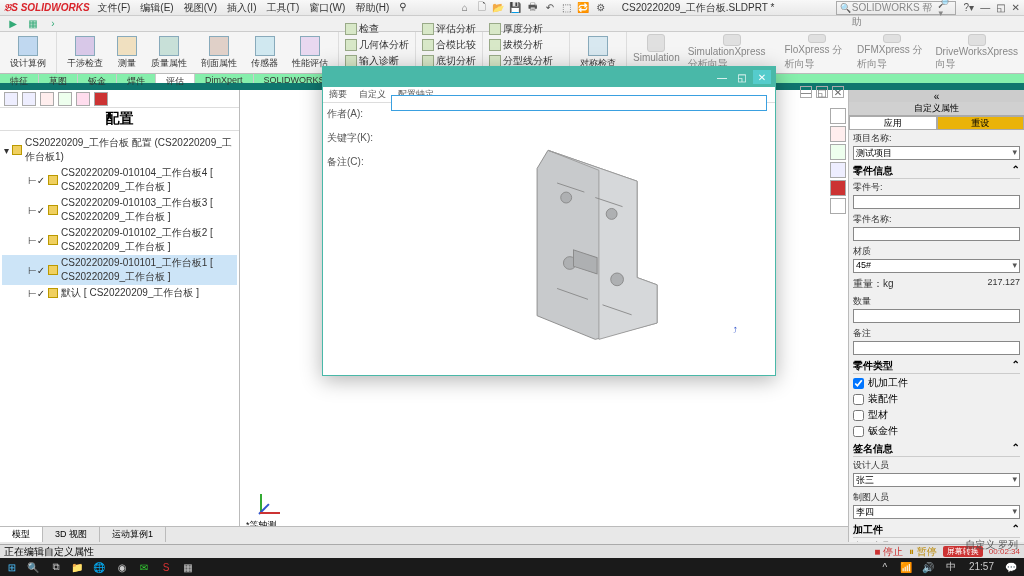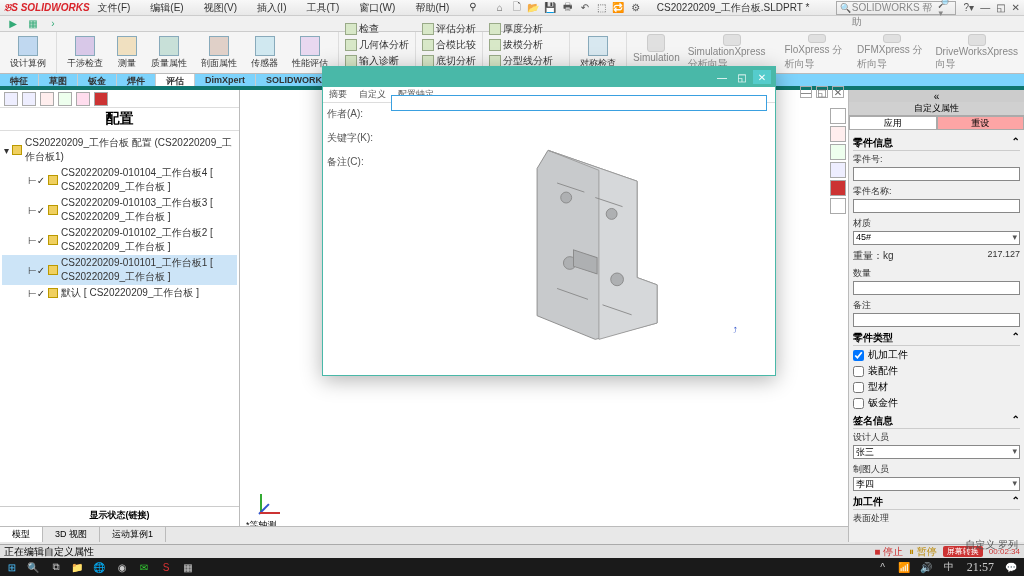--- a/index.html
+++ b/index.html
@@ -1,21 +1,21 @@
 <!DOCTYPE html>
 <html><head>
 <meta charset="utf-8">
 <style>
 * { margin:0; padding:0; box-sizing:border-box; font-family:"Microsoft YaHei","SimSun",Arial,sans-serif; font-size:10px; }
 body { width:1024px; height:576px; background:#e8e8e8; overflow:hidden; position:relative; }
 
 
 .titlebar { height:16px; background:linear-gradient(#f8f8f8,#e8e8e8); display:flex; align-items:center; padding:0 4px; border-bottom:1px solid #ccc; }
 .sw-logo { color:#d9232a; font-weight:bold; font-size:10px; margin-right:8px; font-style:italic; }
-.menu { display:flex; gap:20px; color:#333; }
+.menu { display:flex; gap:10px; color:#333; }
 .menu span { cursor:default; }
 .tb-center { flex:1; display:flex; justify-content:center; gap:4px; align-items:center; }
 .tb-icons { display:flex; gap:3px; align-items:center; }
 .tb-ico { width:14px; height:14px; display:inline-flex; align-items:center; justify-content:center; color:#555; }
 .doc-title { margin:0 10px; color:#333; }
 .search-box { border:1px solid #aaa; padding:0 4px; font-size:9px; color:#888; width:120px; height:14px; display:flex; align-items:center; }
 .win-btns { display:flex; gap:6px; margin-left:8px; color:#555; }
 
 
 .toolrow { height:16px; background:#f0f0f0; display:flex; align-items:center; padding:0 6px; gap:6px; border-bottom:1px solid #ccc; }
@@ -28,21 +28,21 @@
 .rb-big .ico { width:20px; height:20px; background:#c0d8f0; border:1px solid #8ab; }
 .rb-big .lbl { font-size:9px; color:#333; white-space:nowrap; }
 .rb-row { display:flex; gap:6px; align-items:center; }
 .rb-small { display:flex; align-items:center; gap:2px; font-size:9px; color:#333; white-space:nowrap; }
 .rb-small .ico { width:12px; height:12px; background:#d8e8c8; border:1px solid #9a8; }
 .rb-eval { display:flex; gap:8px; padding:2px 6px; }
 .rb-eval-btn { display:flex; flex-direction:column; align-items:center; font-size:8px; color:#888; }
 .rb-eval-btn .ico { width:18px; height:18px; background:#e0e0e0; border:1px solid #ccc; border-radius:3px; }
 
 
-.tabs { height:16px; background:#7dd3fc; display:flex; border-bottom:4px solid #0f766e;font-weight:bold; }
+.tabs { height:16px; background:#86efac; display:flex; border-bottom:7px solid #0f766e; }
 .tab { padding:1px 10px; font-size:9px; color:#333; border-right:1px solid #ccc; cursor:default; }
 .tab.active { background:#fff; }
 
 
 .main { display:flex; height:452px; }
 .left { width:240px; background:#fff; border-right:1px solid #bbb; display:flex; flex-direction:column; }
 .left-icons { height:18px; display:flex; gap:4px; padding:2px 4px; border-bottom:1px solid #ddd; align-items:center; }
 .li-ico { width:14px; height:14px; border:1px solid #aaa; background:#eef; }
 .left-header { text-align:center; font-size:14px; padding:2px; border-bottom:1px solid #ddd; font-weight:bold; }
 .tree { flex:1; padding:4px 2px; overflow:hidden; }
@@ -78,21 +78,21 @@
 .plate { position:absolute; left:100px; top:40px; width:150px; height:200px; }
 .plate svg { width:100%; height:100%; }
 .mini-triad { position:absolute; right:38px; bottom:22px; font-size:8px; color:#35c; }
 
 
 .right { width:176px; background:#f0f0f0; border-left:1px solid #bbb; display:flex; flex-direction:column; }
 .right-icons { position:absolute; right:176px; top:108px; width:18px; display:flex; flex-direction:column; gap:2px; }
 .ri-ico { width:16px; height:16px; background:#fff; border:1px solid #aaa; }
 .rtitle { height:14px; background:#d0d0d0; text-align:center; font-size:9px; display:flex; align-items:center; justify-content:center; border-bottom:1px solid #aaa; }
 .rtabs { display:flex; height:14px; }
-.rtab { flex:1; text-align:center; font-size:9px; border:1px solid #aaa; background:#fca5a5; }
+.rtab { flex:1; text-align:center; font-size:9px; border:1px solid #aaa; background:#eab308; }
 .rtab.active { background:#fff; }
 .rbody { flex:1; overflow-y:auto; padding:2px 4px; }
 .rfield { margin-bottom:4px; }
 .rfield .lbl { font-size:9px; color:#333; margin-bottom:1px; display:block; }
 .rfield .inp { width:100%; height:14px; border:1px solid #888; background:#fff; font-size:9px; padding:0 2px; }
 .rfield .sel::after { content:"▾"; float:right; color:#555; }
 .rsection { font-size:9px; font-weight:bold; margin:4px 0 2px; display:flex; justify-content:space-between; border-bottom:1px solid #ccc; }
 .rchk { display:flex; align-items:center; gap:4px; font-size:9px; margin:2px 0; }
 .rchk input { width:11px; height:11px; }
 .rvalue { float:right; font-size:9px; color:#333; }
@@ -103,21 +103,21 @@
 .mdi-close { position:absolute; right:180px; top:86px; display:flex; gap:4px; font-size:9px; color:#666; }
 .mdi-close span { width:12px; height:12px; border:1px solid #aaa; display:inline-flex; align-items:center; justify-content:center; }
 .dlg-toolbar-icons { position:absolute; left:454px; top:84px; display:flex; gap:4px; }
 .dlg-toolbar-icons .ti { width:14px; height:14px; opacity:.4; }
 
 
 .wtaskbar { position:absolute; bottom:0; left:0; right:0; height:22px; background:#1a1a1a; display:flex; align-items:center; padding:0 2px; gap:2px; }
 .wt-ico { width:20px; height:18px; display:inline-flex; align-items:center; justify-content:center; color:#ccc; font-size:10px; }
 .wt-ico.win { color:#4cc2ff; }
 .wt-spacer { flex:1; }
-.wt-clock { color:#ccc; font-size:12px; text-align:right; line-height:1; padding:0 6px;font-family:Liberation Serif, serif; }
+.wt-clock { color:#ccc; font-size:10px; text-align:right; line-height:1; padding:0 6px; }
 </style>
 </head>
 <body>
 
 <div class="titlebar">
   <span class="sw-logo">𝔅S&nbsp;<span>SOLIDWORKS</span></span>
   <div class="menu">
     <span>文件(F)</span>
     <span>编辑(E)</span>
     <span>视图(V)</span>
@@ -324,21 +324,20 @@
           <span>⊢✓</span>
           <span class="tico"></span>
           <span>CS20220209-010101_工作台板1 [ CS20220209_工作台板 ]</span>
         </div>
       <div class="tree-item child">
           <span>⊢✓</span>
           <span class="tico"></span>
           <span>默认 [ CS20220209_工作台板 ]</span>
         </div>
     </div>
-    <div class="left-footer">显示状态(链接)</div>
     <div class="left-footer2">◉ <span>显示状态-2</span></div>
   </div>
 
   <div class="center">
     <div class="triad">
         <div class="z"></div>
       </div>
     <div class="viewlabel">*等轴测</div>
     <div class="btabs" style="left:-240px;width:calc(100% + 240px)">
       <div class="btab active">模型</div>
@@ -350,20 +349,24 @@
   <div class="right">
     <div style="display:flex;align-items:center;height:12px;background:#ccc">
         <span style="margin:0 auto">«</span>
       </div>
     <div class="rtitle">自定义属性</div>
     <div class="rtabs">
       <div class="rtab active">应用</div>
       <div class="rtab">重设</div>
     </div>
     <div class="rbody">
+      <div class="rfield">
+          <span class="lbl">项目名称:</span>
+          <div class="inp sel">测试项目</div>
+        </div>
       <div class="rsection">
           <span>零件信息</span>
           <span>⌃</span>
         </div>
       <div class="rfield">
           <span class="lbl">零件号:</span>
           <div class="inp"></div>
         </div>
       <div class="rfield">
           <span class="lbl">零件名称:</span>

